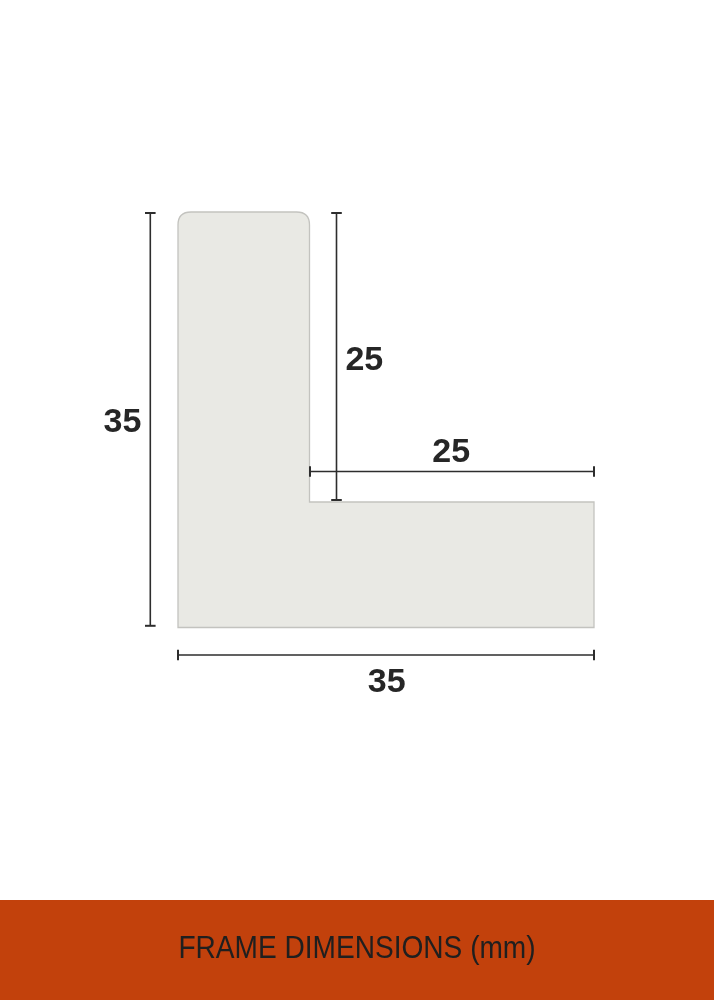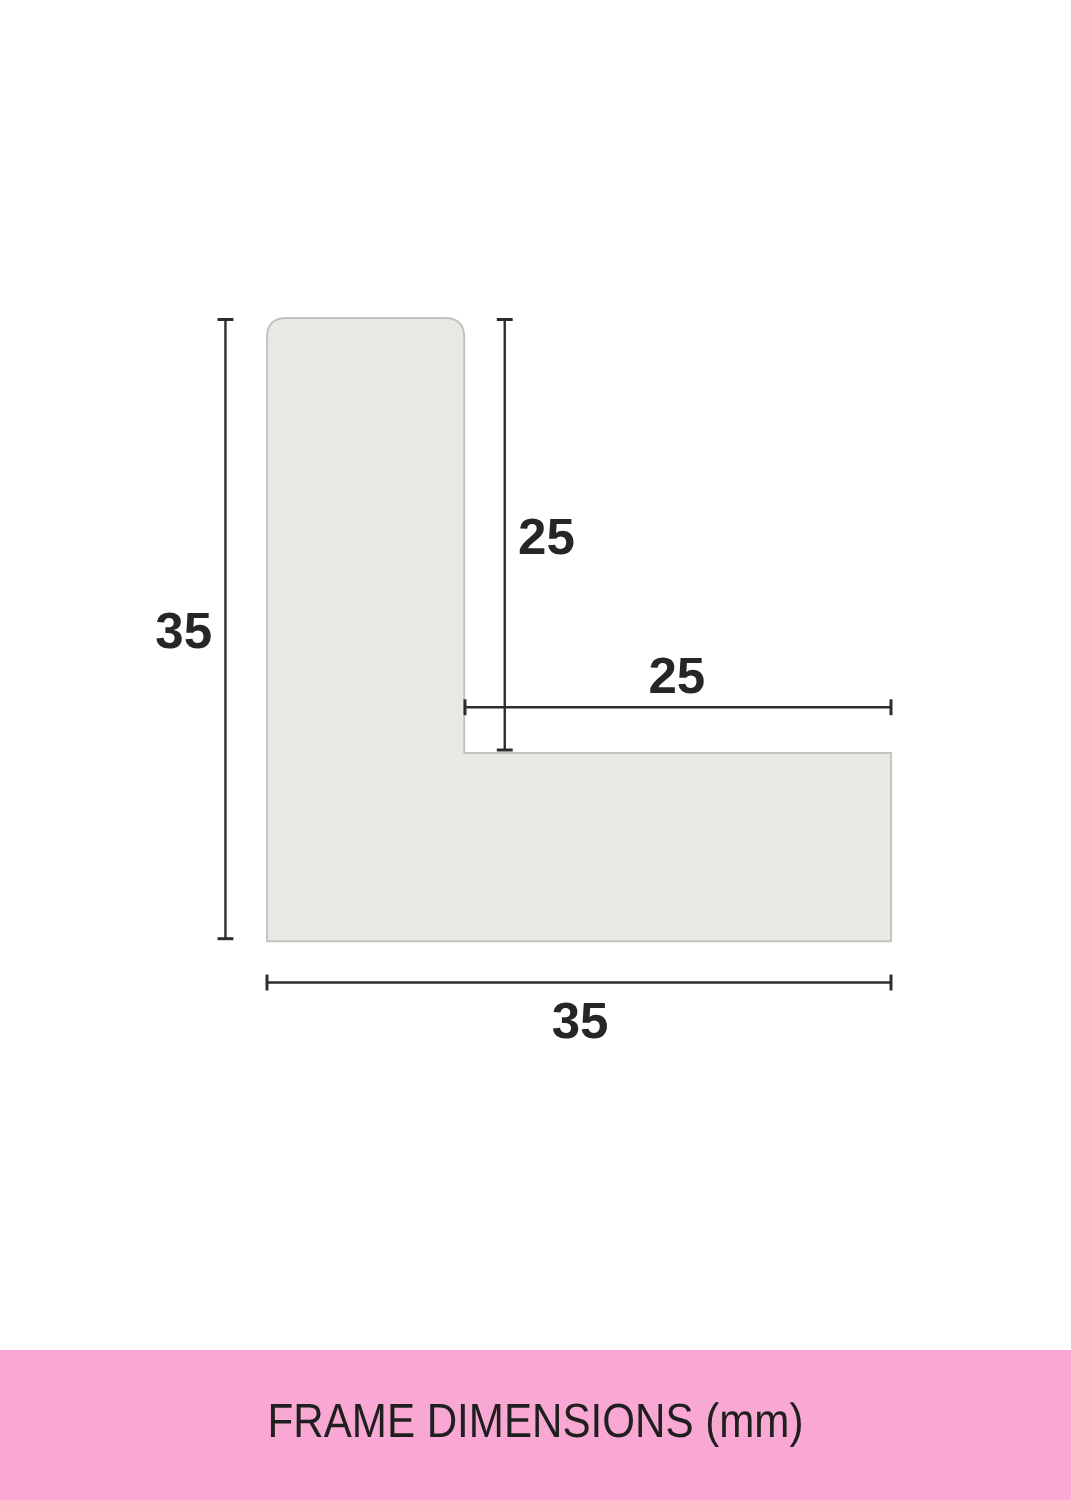--- a/index.html
+++ b/index.html
@@ -1,18 +1,18 @@
 <!DOCTYPE html>
 <html><head>
 <meta charset="utf-8">
 <style>
   html,body{margin:0;padding:0;}
   body{width:714px;height:1000px;background:#ffffff;font-family:"Liberation Sans",sans-serif;overflow:hidden;position:relative;}
   .dim{font-weight:bold;fill:#262626;}
-  #footer{position:absolute;left:0;top:900px;width:714px;height:100px;background:#f9a8d4;text-decoration:underline;}
+  #footer{position:absolute;left:0;top:900px;width:714px;height:100px;background:#c2410c;text-decoration:underline;}
   #footer span{position:absolute;left:0;top:0;width:714px;text-align:center;line-height:94px;font-size:32px;color:#1f1f1f;transform:scaleX(0.8775);}
 </style>
 </head>
 <body>
 
 <svg width="714" height="1000" viewBox="0 0 714 1000" xmlns="http://www.w3.org/2000/svg">
 
   <path d="M 178 627.5 L 178 225 Q 178 212 191 212 L 296.5 212 Q 309.5 212 309.5 225 L 309.5 502 L 594 502 L 594 627.5 Z" fill="#e9e9e4" stroke="#c3c3bf" stroke-width="1.3"></path>
 
   <g stroke="#2d2d2d" stroke-width="1.6">

